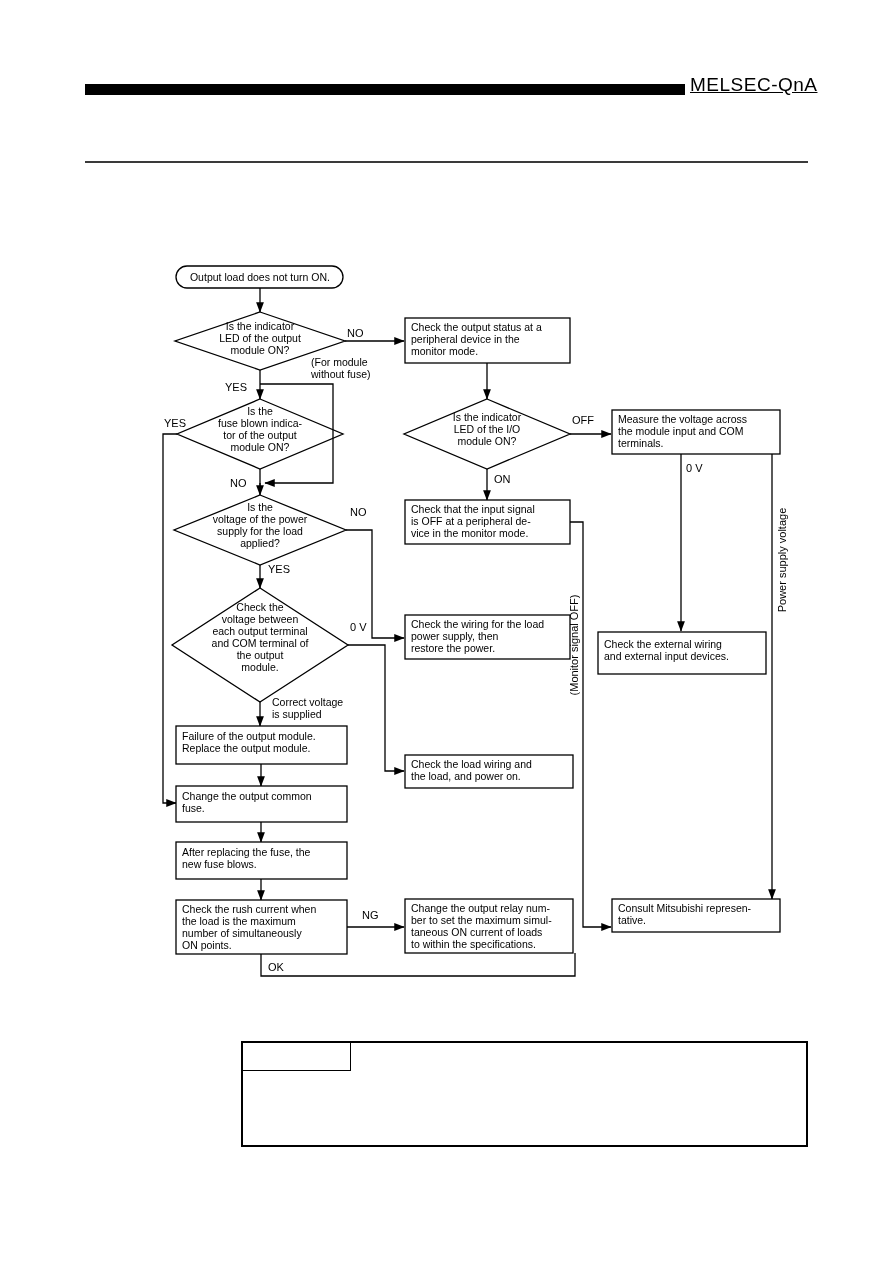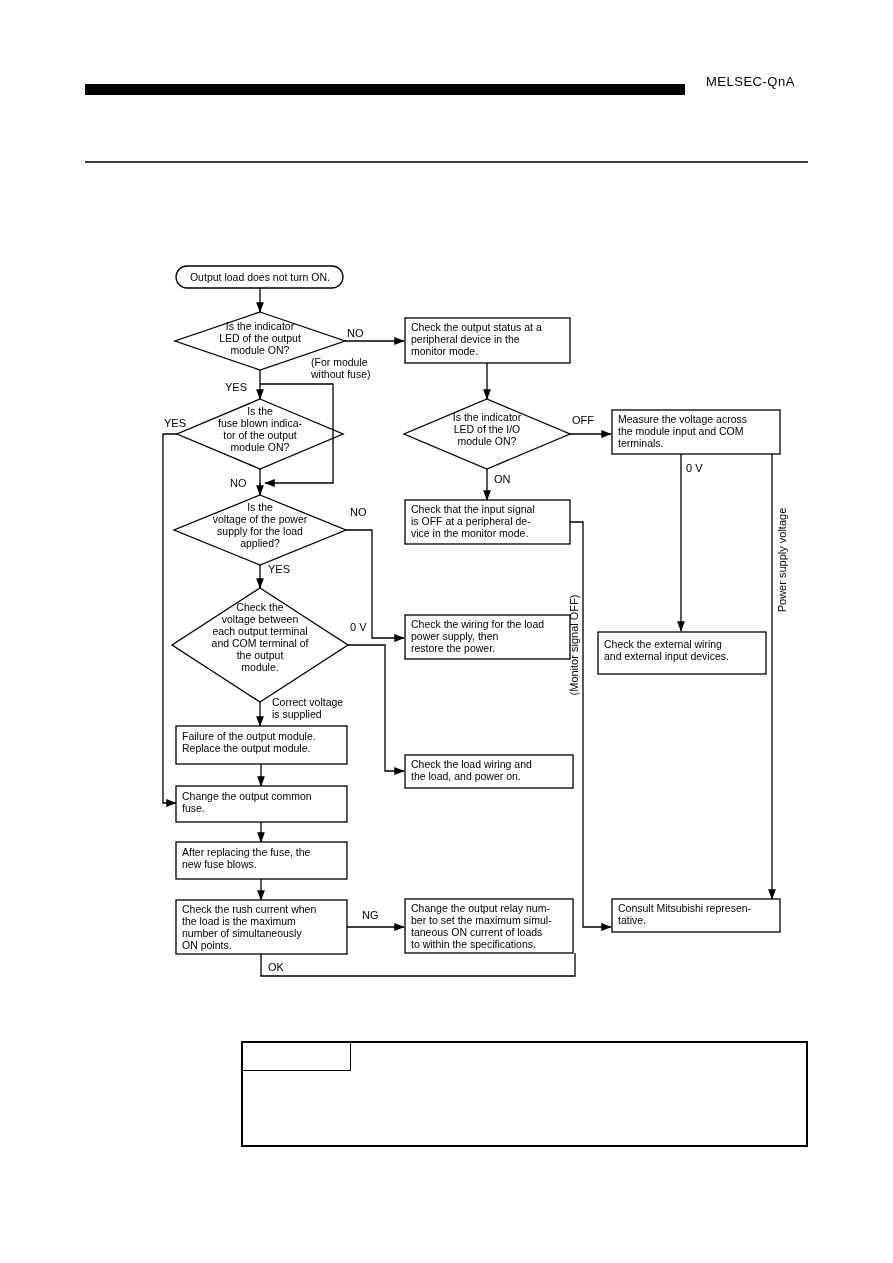--- a/index.html
+++ b/index.html
@@ -11,24 +11,25 @@
     overflow:hidden;
   }
   .page { position:absolute; inset:0; }
 
   
   .header-bar {
     position:absolute; left:85px; top:84px;
     width:600px; height:11px; background:#000;
   }
   .header-title {
-    position:absolute; left:706px; top:74px;
-    font-size:13px; letter-spacing:0.5px;
+    position:absolute; left:690px; top:74px;
+    font-size:19px; letter-spacing:0.5px;
     font-family:"Liberation Sans", sans-serif;
     white-space:nowrap;
+    text-decoration:underline;
   }
   .header-rule {
     position:absolute; left:85px; top:161px;
     width:723px; height:2px; background:#3a3a3a;
   }
 
   
   .flow { position:absolute; left:0; top:0; }
 
   svg text {

